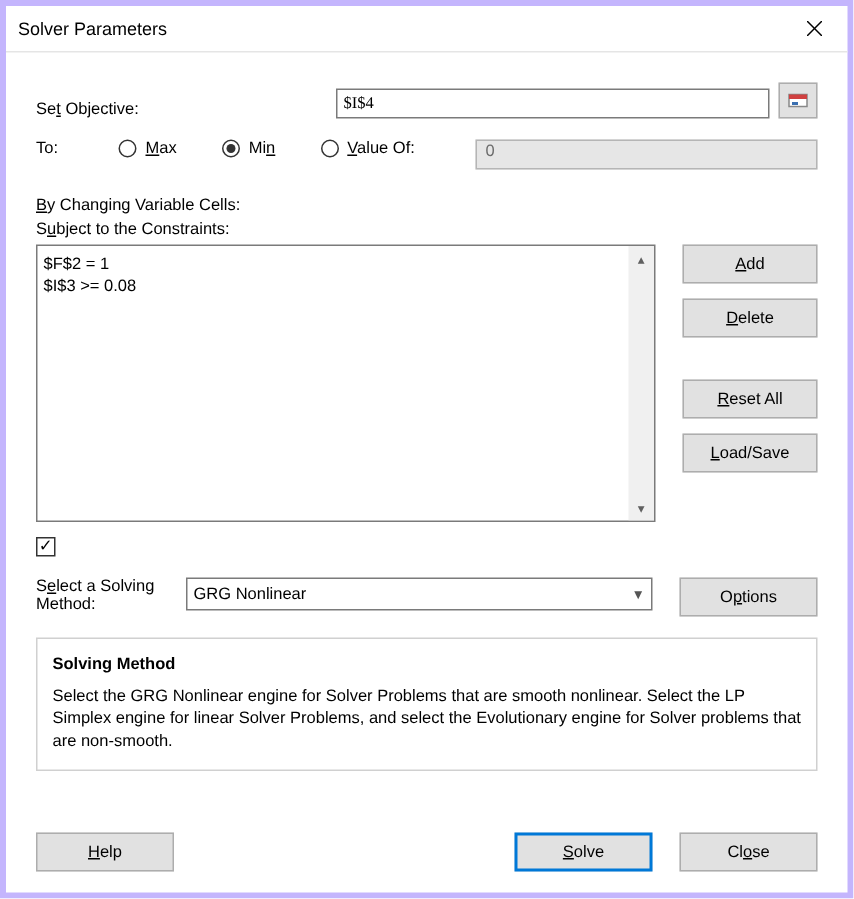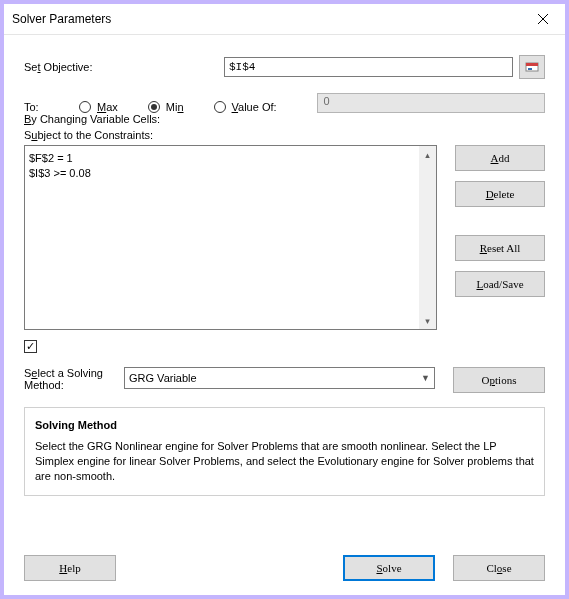--- a/index.html
+++ b/index.html
@@ -2,41 +2,41 @@
 <html><head>
 <meta charset="utf-8">
 <style>
 html,body{margin:0;padding:0;font-family:"Segoe UI",Tahoma,sans-serif;font-size:11px;color:#000;background:#fff}
 .window{width:569px;height:599px;border:4px solid #c4b5fd;box-sizing:border-box;display:flex;flex-direction:column;background:#fff}
 .titlebar{height:30px;display:flex;align-items:center;justify-content:space-between;padding-left:8px;border-bottom:1px solid #e5e5e5}
 .titlebar .title{font-size:12px}
 .closebox{width:45px;height:29px;display:flex;align-items:center;justify-content:center}
 .closebox svg{stroke:#000;stroke-width:1}
 .body{flex:1;padding:14px 20px 8px 20px;display:flex;flex-direction:column}
-.row{display:flex;align-items:center}
+.row{display:flex;align-items:flex-end}
 .objective-row{margin-top:6px;margin-bottom:14px}
 .objective-label{width:200px}
-.cellref-input{flex:1;height:20px;border:1px solid #7a7a7a;padding:1px 4px;font-family:Liberation Mono, monospace;font-size:11px;box-sizing:border-box}
+.cellref-input{flex:1;height:20px;border:1px solid #7a7a7a;padding:1px 4px;font-family:Liberation Serif, serif;font-size:11px;box-sizing:border-box}
 .pickbtn{width:24px;height:22px;margin-left:6px;border:1px solid #adadad;background:#e1e1e1;display:flex;align-items:center;justify-content:center}
-.to-row{align-items:flex-end}
+.to-row{margin-bottom:18px;align-items:flex-start}
 .to-label{width:55px}
 .radio{display:flex;align-items:center;margin-right:30px}
 .radio .bullet{width:12px;height:12px;border:1px solid #333;border-radius:50%;box-sizing:border-box;display:flex;align-items:center;justify-content:center;margin-right:6px;background:#fff}
 .radio.sel .bullet::after{content:"";width:6px;height:6px;background:#333;border-radius:50%}
 .radio .txt{}
 .valueof-box{flex:1;height:20px;border:1px solid #b5b5b5;background:#e6e6e6;color:#6d6d6d;padding:1px 6px;margin-left:10px;box-sizing:border-box}
 .section-label{margin-bottom:4px}
 .varcells-row{margin-bottom:14px}
 .constraints-area{display:flex}
 .constraints-list{flex:1;height:185px;border:1px solid #7a7a7a;background:#fff;padding:5px 4px;box-sizing:border-box;position:relative;overflow:hidden}
 .constraints-list .item{line-height:15px}
 .scroll-gutter{position:absolute;top:0;right:0;bottom:0;width:17px;background:#f0f0f0;display:flex;flex-direction:column;justify-content:space-between}
 .scroll-gutter .arrow{height:17px;display:flex;align-items:center;justify-content:center;color:#606060;font-size:9px}
 .sidebtns{width:90px;margin-left:18px;display:flex;flex-direction:column}
-.btn{height:24px;border:1px solid #adadad;background:#e1e1e1;display:flex;align-items:center;justify-content:center;font-family:Liberation Serif, serif;font-size:11px;cursor:default}
+.btn{height:24px;border:1px solid #adadad;background:#e1e1e1;display:flex;align-items:center;justify-content:center;font-family:Liberation Sans, sans-serif;font-size:11px;cursor:default}
 .sidebtns .btn{margin-bottom:10px}
 .sidebtns .gap{height:18px}
 .check-row{margin-top:10px;margin-bottom:14px;align-items:center}
 .checkbox{width:13px;height:13px;border:1px solid #333;box-sizing:border-box;margin-right:6px;display:flex;align-items:center;justify-content:center;background:#fff}
 .checkbox.checked::after{content:"✓";font-size:11px;line-height:11px}
 .method-row{align-items:flex-start;margin-bottom:14px}
 .method-label{width:100px}
 .dropdown{flex:1;height:22px;border:1px solid #7a7a7a;display:flex;align-items:center;justify-content:space-between;padding:0 4px;box-sizing:border-box;background:#fff}
 .dropdown .arrow{font-size:9px;color:#555}
 .options-btn{width:90px;margin-left:18px}
@@ -122,21 +122,21 @@
       </div>
     </div>
 
     <div class="row check-row">
       <div class="checkbox checked"></div>
     </div>
 
     <div class="row method-row">
       <span class="method-label">S<span class="u">e</span>lect a Solving Method:</span>
       <div class="dropdown">
-        <span>GRG Variable</span>
+        <span>GRG Nonlinear</span>
         <span class="arrow">▼</span>
       </div>
       <div class="btn options-btn">
           <span>O<span class="u">p</span>tions</span>
         </div>
     </div>
 
     <div class="groupbox">
       <div class="gtitle">Solving Method</div>
       <div>Select the GRG Nonlinear engine for Solver Problems that are smooth nonlinear. Select the LP Simplex engine for linear Solver Problems, and select the Evolutionary engine for Solver problems that are non-smooth.</div>

